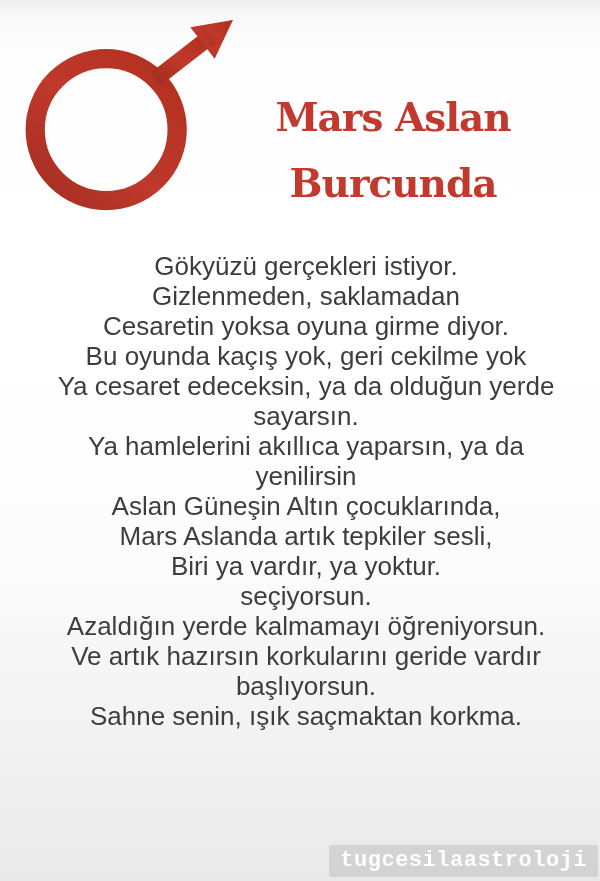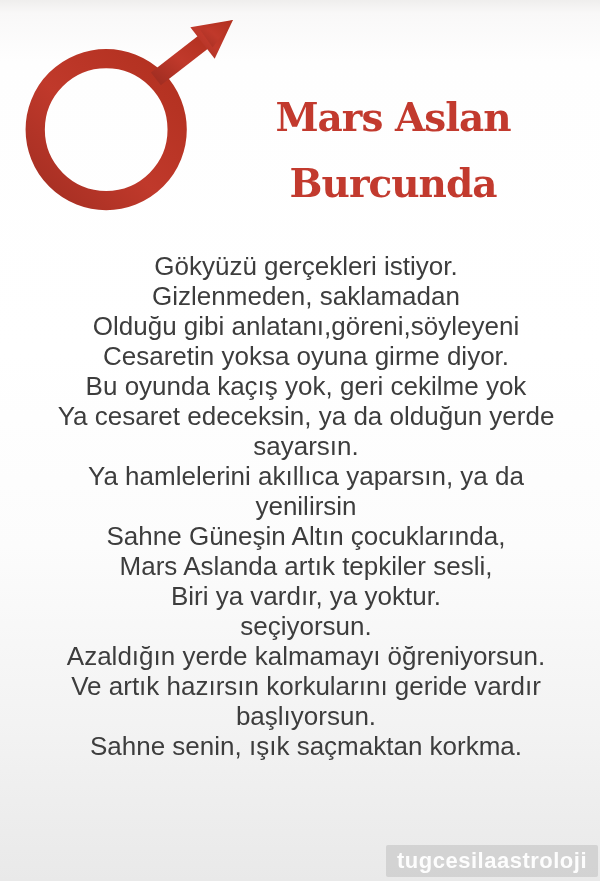--- a/index.html
+++ b/index.html
@@ -78,20 +78,21 @@
     line-height: 32px;
     min-width: 160px;
     padding: 0 11px;
     background: rgba(150, 150, 150, 0.28);
     border-radius: 2px;
     color: rgba(255, 255, 255, 0.95);
     font-size: 22px;
     font-weight: 700;
     text-align: center;
     letter-spacing: 0.5px;
+    font-family: Liberation Mono, monospace;
   }
 </style>
 </head>
 <body>
 
 <div class="canvas">
 
   <div class="header">
 
     <svg class="mars-symbol" viewBox="0 0 215 215" xmlns="http://www.w3.org/2000/svg" aria-hidden="true">
@@ -111,28 +112,27 @@
     <div class="title">
       <div>Mars Aslan</div>
       <div>Burcunda</div>
     </div>
 
   </div>
 
   <div class="poem">
     <div class="line">Gökyüzü gerçekleri istiyor.</div>
     <div class="line">Gizlenmeden, saklamadan</div>
-    <div class="line">Olduğu gibi anlatanı,göreni,söyleyeni</div>
     <div class="line">Cesaretin yoksa oyuna girme diyor.</div>
     <div class="line">Bu oyunda kaçış yok, geri cekilme yok</div>
     <div class="line">Ya cesaret edeceksin, ya da olduğun yerde</div>
     <div class="line">sayarsın.</div>
     <div class="line">Ya hamlelerini akıllıca yaparsın, ya da</div>
     <div class="line">yenilirsin</div>
-    <div class="line">Sahne Güneşin Altın çocuklarında,</div>
+    <div class="line">Aslan Güneşin Altın çocuklarında,</div>
     <div class="line">Mars Aslanda artık tepkiler sesli,</div>
     <div class="line">Biri ya vardır, ya yoktur.</div>
     <div class="line">seçiyorsun.</div>
     <div class="line">Azaldığın yerde kalmamayı öğreniyorsun.</div>
     <div class="line">Ve artık hazırsın korkularını geride vardır</div>
     <div class="line">başlıyorsun.</div>
     <div class="line">Sahne senin, ışık saçmaktan korkma.</div>
   </div>
 
   <div class="watermark">tugcesilaastroloji</div>

